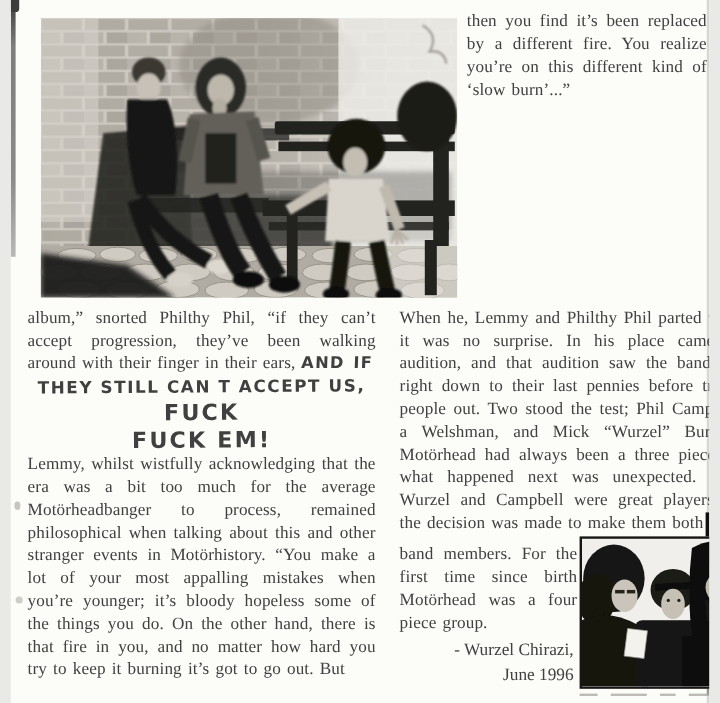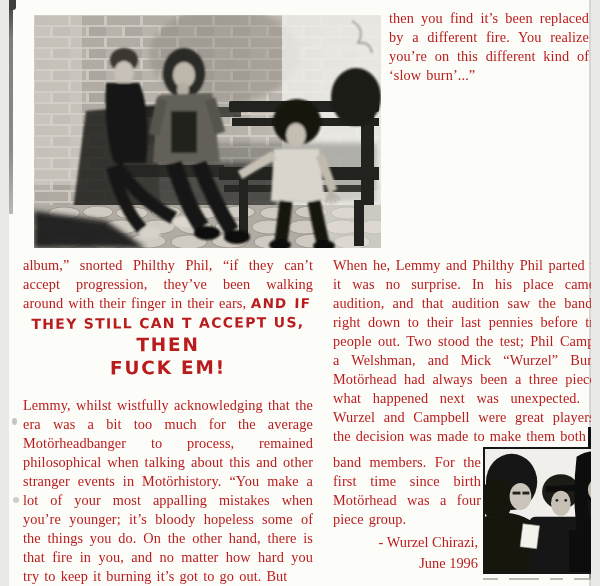--- a/index.html
+++ b/index.html
@@ -1,27 +1,27 @@
 <!DOCTYPE html>
 <html><head>
 <meta charset="utf-8">
 <style>
   html,body{margin:0;padding:0;background:#e9e9e7;}
   .page{
     position:relative;width:582px;height:586px;margin:0 auto;
     background:#fcfcf9;overflow:hidden;
-    font-family:"Liberation Serif","DejaVu Serif",serif;color:#b91c1c;
+    font-family:"Liberation Serif","DejaVu Serif",serif;color:#404040;
   }
   p{margin:0;}
   .just{text-align:justify;font-size:14.3px;line-height:19px;word-spacing:1.4px;letter-spacing:.1px;}
   .col-top-right{position:absolute;left:380px;top:9px;width:200px;}
   .col-top-right p + p{margin-top:11px;}
   .col-left{position:absolute;left:14px;top:256px;width:290px;}
   .col-right{position:absolute;left:324px;top:256px;width:287px;}
-  .para-gap{margin-top:18px;}
+  .para-gap{}
   .marker{
     font-family:"DejaVu Sans","Liberation Sans",sans-serif;font-weight:700;
     font-size:13.5px;letter-spacing:1.1px;white-space:nowrap;transform:skewX(-2deg);display:inline-block;
   }
   .marker-line{
     text-align:center;font-family:"DejaVu Sans","Liberation Sans",sans-serif;font-weight:700;
     font-size:14px;letter-spacing:1.3px;line-height:21px;transform:rotate(-.4deg);
   }
   .marker-big{font-size:18.5px;letter-spacing:1.8px;}
   .beside-row{display:flex;align-items:flex-end;}
@@ -181,21 +181,21 @@
   </figure>
 
   <section class="col-top-right">
     <p class="just">then you find it’s been replaced by a different fire. You realize you’re on this different kind of ‘slow burn’...”</p>
   </section>
 
   <section class="col-left">
     <p class="just"><span>album,” snorted Philthy Phil, “if they can’t accept progression, they’ve been walking around with their finger in their ears,</span>
       <span class="marker">AND IF</span></p>
     <div class="marker-line"><span>THEY STILL CAN T ACCEPT US,</span>
-      <span class="marker-big">THEN</span></div>
+      <span class="marker-big">FUCK</span></div>
     <div class="marker-line marker-big">FUCK EM!</div>
     <p class="just para-gap">Lemmy, whilst wistfully acknowledging that the era was a bit too much for the average Motörheadbanger to process, remained philosophical when talking about this and other stranger events  in Motörhistory. “You make a lot of your most appalling mistakes when you’re younger; it’s bloody hopeless some of the things you do. On the other hand, there is that fire in you, and no matter how hard you try to keep it burning it’s got to go out. But</p>
   </section>
 
   <section class="col-right">
     <p class="just">When he, Lemmy and Philthy Phil parted ways it was no surprise. In his place came an audition, and that audition saw the band run right down to their last pennies before trying people out. Two stood the test; Phil Campbell, a Welshman, and Mick “Wurzel” Burston. Motörhead had always been a three piece, so what happened next was unexpected. Both Wurzel and Campbell were great players, so the decision was made to make them both</p>
     <div class="beside-row">
       <div class="beside-text">
         <p class="just">band members. For the first time since birth Motörhead was a four piece group.</p>
         <div class="attribution">

